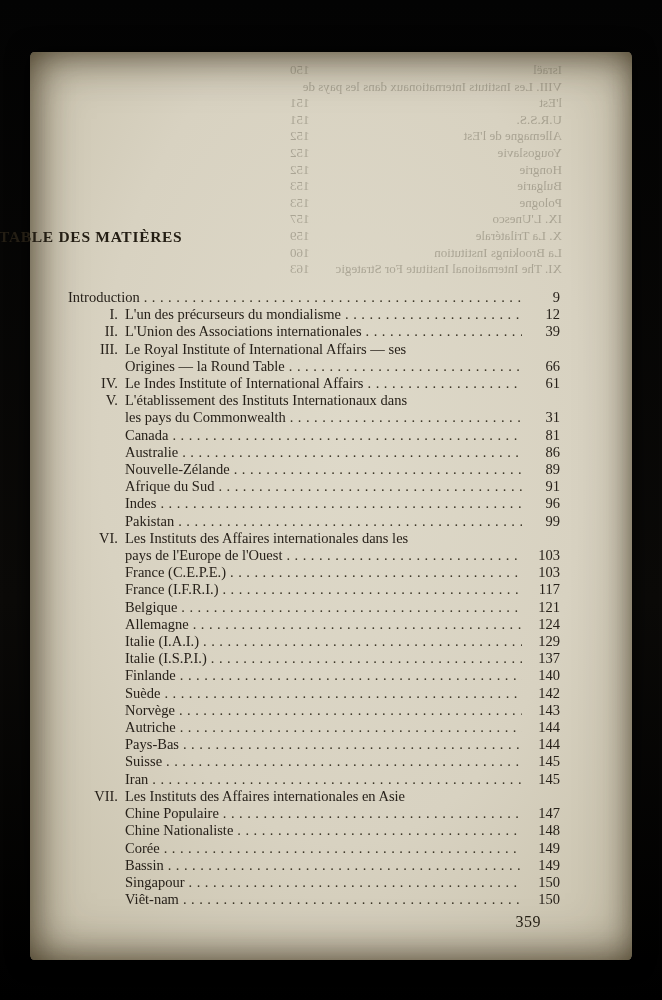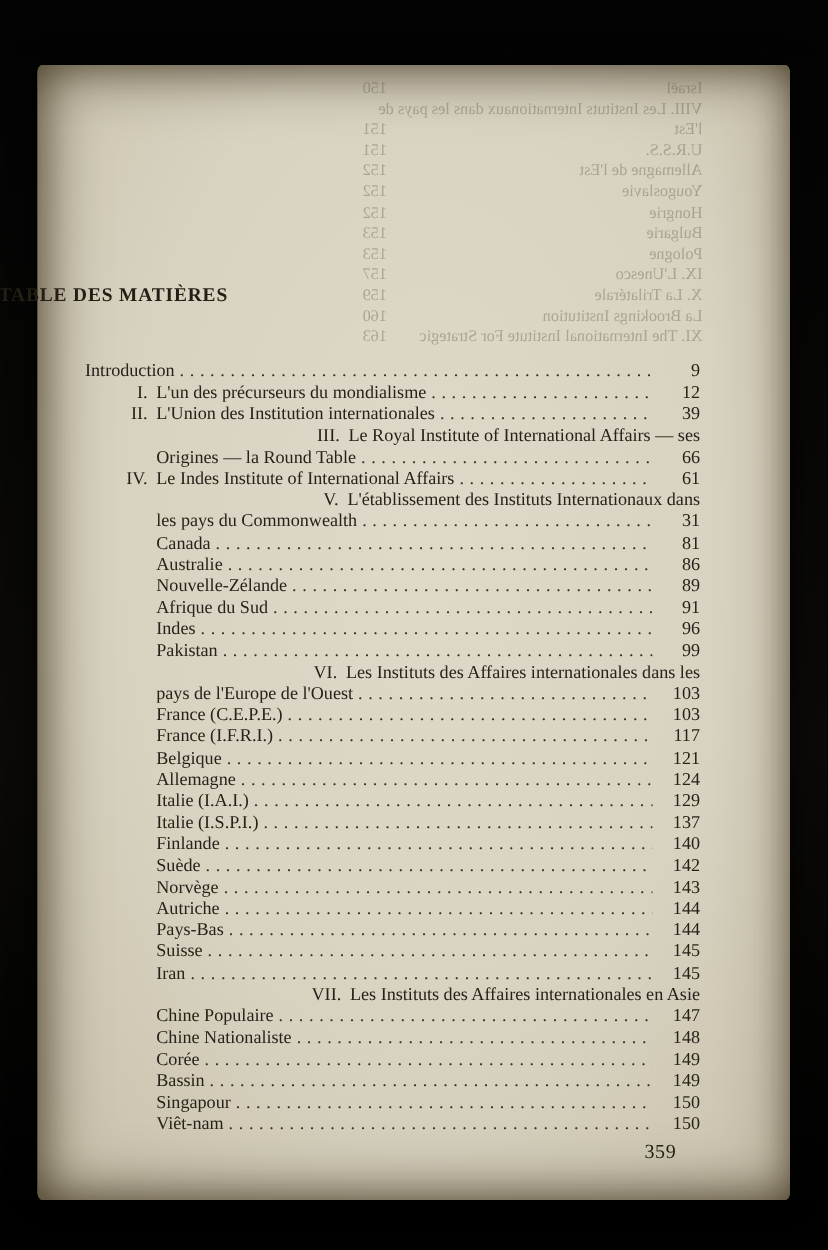--- a/index.html
+++ b/index.html
@@ -30,21 +30,21 @@
   .showthrough .st-row { display:flex; justify-content:space-between; white-space:nowrap; overflow:hidden; }
   .title {
     position:absolute; top:176px; left:0; width:100%; margin:0;
     text-align:left; transform:translateX(-31px);
     font-size:15.5px; font-weight:700; letter-spacing:0.7px; color:#241e14;
   }
   .toc {
     position:absolute; left:38px; top:237px; width:492px;
     font-size:14.5px; line-height:17.2px; color:#27211a;
   }
-  .row { display:flex; align-items:baseline; white-space:nowrap;justify-content:flex-end; }
+  .row { display:flex; align-items:baseline; white-space:nowrap; }
   .numeral { flex:0 0 auto; width:50px; margin-right:7px; text-align:right; }
   .label { flex:0 0 auto; }
   .leader {
     flex:1 1 0; min-width:0; overflow:hidden; white-space:nowrap;
     letter-spacing:4.5px; margin:0 6px 0 4px; color:#3a3425;
   }
   .page { flex:0 0 auto; min-width:32px; text-align:right; }
   .folio {
     position:absolute; top:861px; right:91px;
     font-size:16px; font-weight:400; color:#241e14; letter-spacing:0.5px;
@@ -123,21 +123,21 @@
           <span class="page">9</span>
         </div>
         <div class="row">
           <span class="numeral">I.</span>
           <span class="label">L'un des précurseurs du mondialisme</span>
           <span class="leader">..........................................................................................</span>
           <span class="page">12</span>
         </div>
         <div class="row">
           <span class="numeral">II.</span>
-          <span class="label">L'Union des Institution internationales</span>
+          <span class="label">L'Union des Associations internationales</span>
           <span class="leader">..........................................................................................</span>
           <span class="page">39</span>
         </div>
         <div class="row">
           <span class="numeral">III.</span>
           <span class="label">Le Royal Institute of International Affairs — ses</span>
         </div>
         <div class="row">
           <span class="numeral"></span>
           <span class="label">Origines — la Round Table</span>

